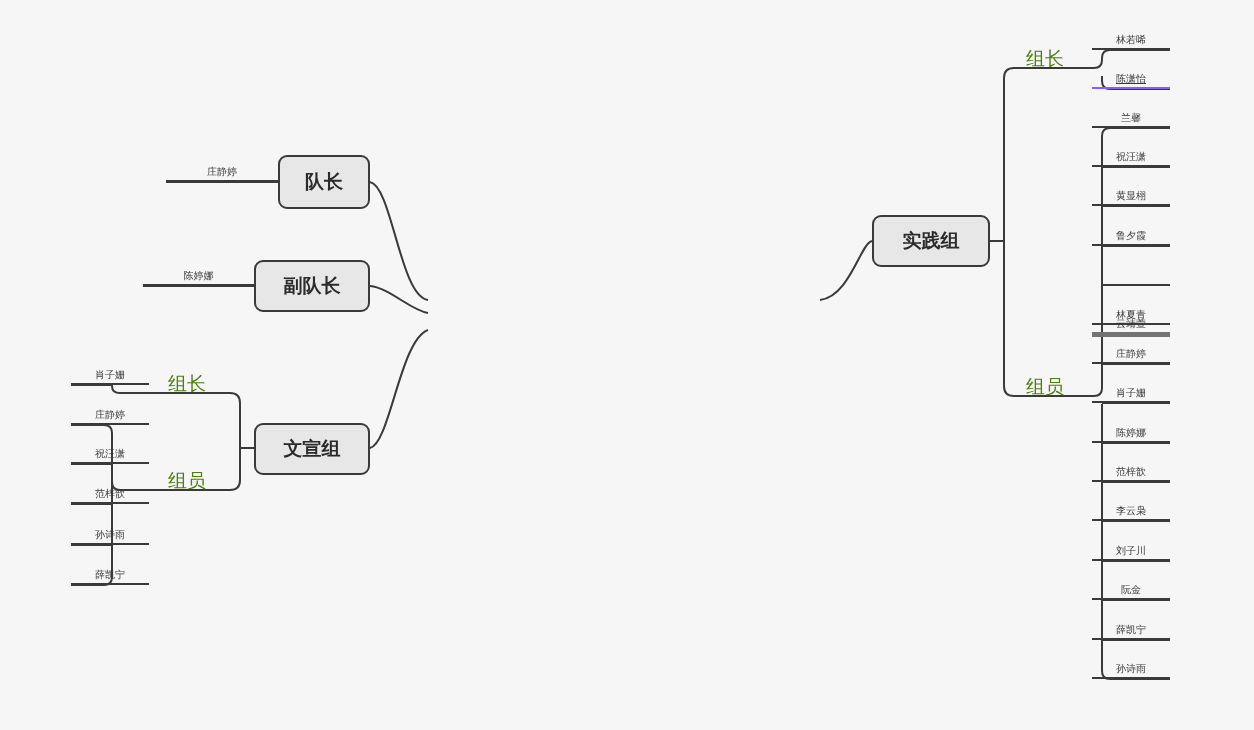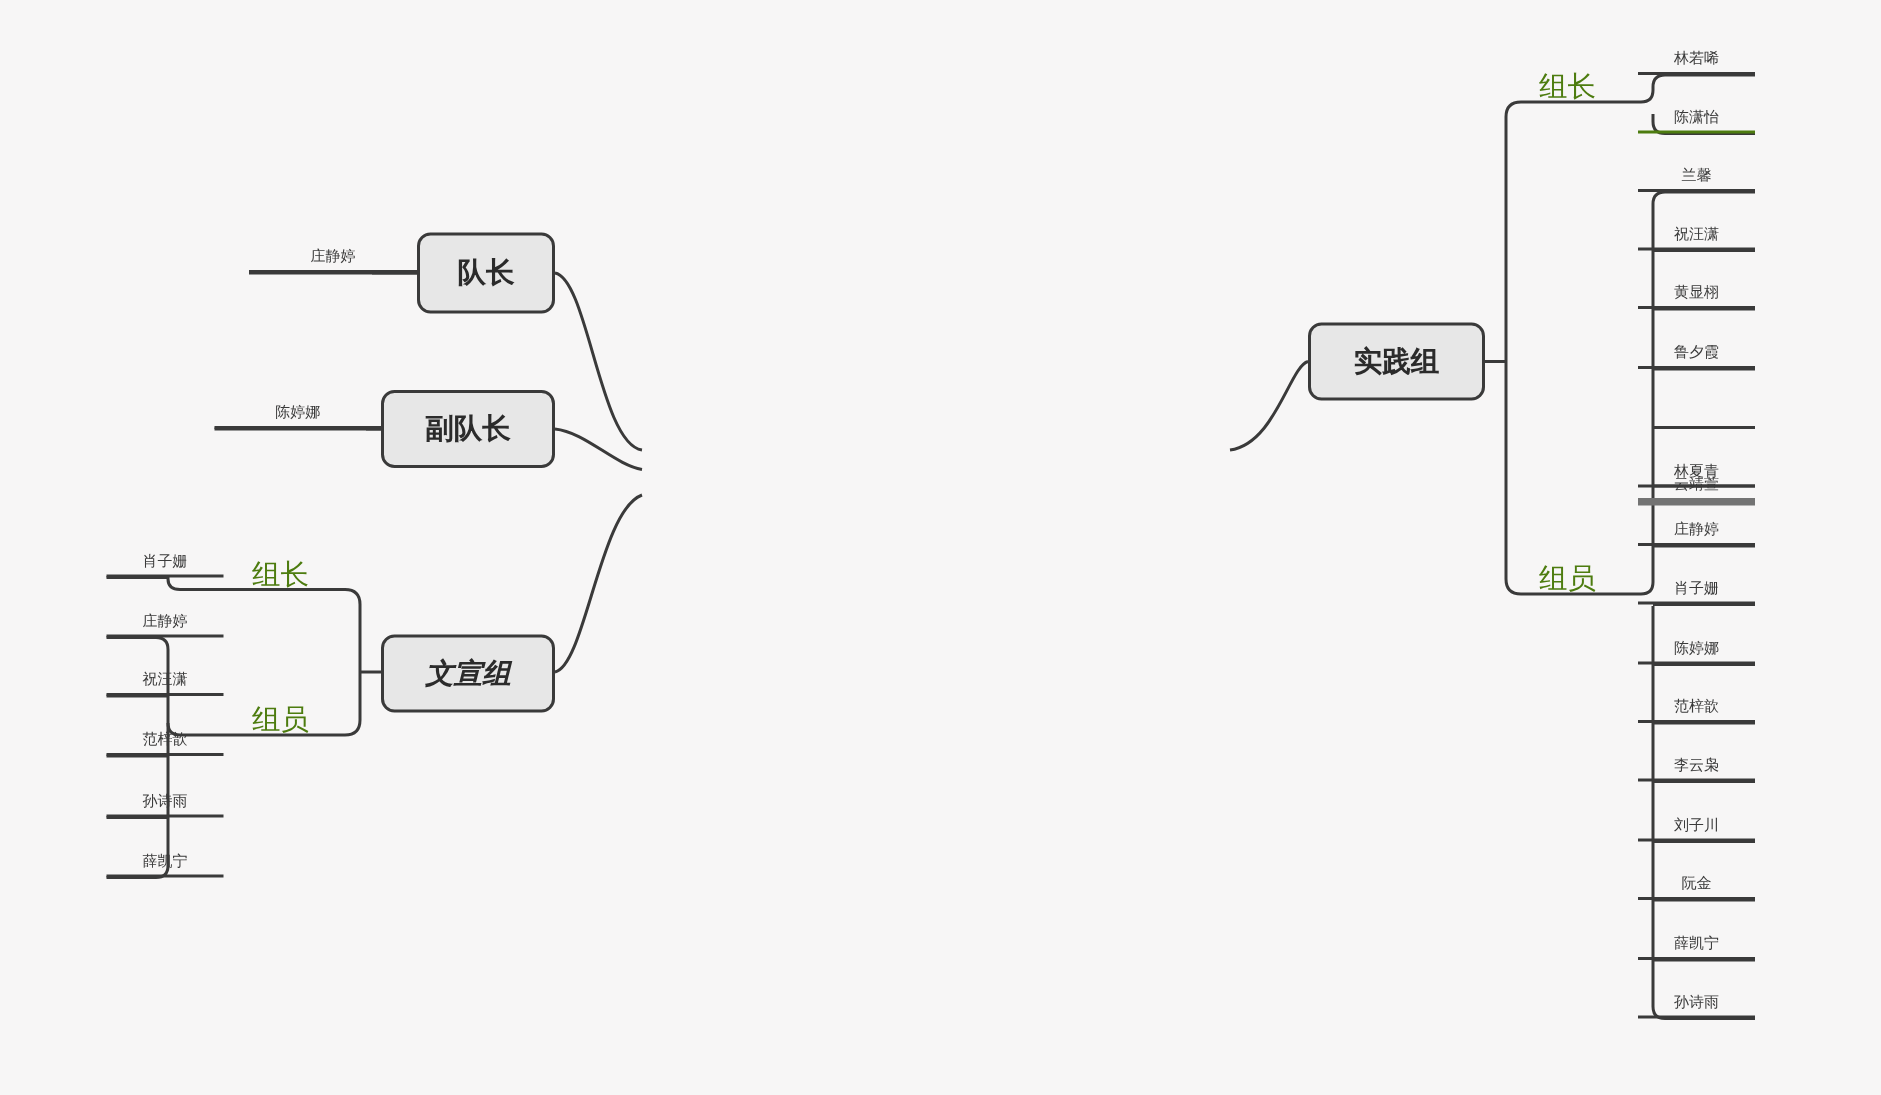--- a/index.html
+++ b/index.html
@@ -117,21 +117,21 @@
     <path d="M1102,561 Q1102,561 1110,561 L1170,561"></path>
     <path d="M1102,600 Q1102,600 1110,600 L1170,600"></path>
     <path d="M1102,640 Q1102,640 1110,640 L1170,640"></path>
   </svg>
 
 
   <div class="node branch" style="left:278px;top:155px;width:92px;height:54px;">队长</div>
 
   <div class="node branch" style="left:254px;top:260px;width:116px;height:52px;">副队长</div>
 
-  <div class="node branch" style="left:254px;top:423px;width:116px;height:52px;font-style:italic;">文宣组</div>
+  <div class="node branch" style="left:254px;top:423px;width:116px;height:52px;">文宣组</div>
 
   <div class="node branch" style="left:872px;top:215px;width:118px;height:52px;">实践组</div>
 
   <div class="node leaf" style="left:166px;top:148px;width:112px;height:34px;border-bottom:2px solid #3a3a3a;">庄静婷</div>
 
   <div class="node leaf" style="left:143px;top:252px;width:111px;height:34px;border-bottom:2px solid #3a3a3a;">陈婷娜</div>
 
   <div class="node label" style="left:168px;top:360px;height:33px;">组长</div>
   <div class="node label" style="left:168px;top:457px;height:33px;">组员</div>
 
@@ -140,21 +140,21 @@
   <div class="node leaf" style="left:71px;top:398px;width:78px;height:27px;border-bottom:2px solid #3a3a3a;">庄静婷</div>
   <div class="node leaf" style="left:71px;top:437px;width:78px;height:27px;border-bottom:2px solid #3a3a3a;">祝汪潇</div>
   <div class="node leaf" style="left:71px;top:477px;width:78px;height:27px;border-bottom:2px solid #3a3a3a;">范梓歆</div>
   <div class="node leaf" style="left:71px;top:518px;width:78px;height:27px;border-bottom:2px solid #3a3a3a;">孙诗雨</div>
   <div class="node leaf" style="left:71px;top:558px;width:78px;height:27px;border-bottom:2px solid #3a3a3a;">薛凯宁</div>
 
   <div class="node label" style="left:1026px;top:35px;height:33px;">组长</div>
   <div class="node label" style="left:1026px;top:363px;height:33px;">组员</div>
 
   <div class="node leaf" style="left:1092px;top:23px;width:78px;height:27px;border-bottom:2px solid #3a3a3a;">林若唏</div>
-  <div class="node leaf" style="left:1092px;top:62px;width:78px;height:27px;border-bottom:2px solid #4d7c0f;">陈潇怡</div>
+  <div class="node leaf" style="left:1092px;top:62px;width:78px;height:27px;border-bottom:2px solid #8b5cf6;text-decoration:underline;">陈潇怡</div>
 
   <div class="node leaf" style="left:1092px;top:101px;width:78px;height:27px;border-bottom:2px solid #3a3a3a;">兰馨</div>
   <div class="node leaf" style="left:1092px;top:140px;width:78px;height:27px;border-bottom:2px solid #3a3a3a;">祝汪潇</div>
   <div class="node leaf" style="left:1092px;top:179px;width:78px;height:27px;border-bottom:2px solid #3a3a3a;">黄显栩</div>
   <div class="node leaf" style="left:1092px;top:219px;width:78px;height:27px;border-bottom:2px solid #3a3a3a;">鲁夕霞</div>
   <div class="node leaf" style="left:1092px;top:258px;width:78px;height:27px;border-bottom:2px solid #3a3a3a;margin-top:40px;">林夏青</div>
   <div class="node leaf" style="left:1092px;top:310px;width:78px;height:27px;border-bottom:5px solid #737373;">云靖萱</div>
   <div class="node leaf" style="left:1092px;top:337px;width:78px;height:27px;border-bottom:2px solid #3a3a3a;">庄静婷</div>
   <div class="node leaf" style="left:1092px;top:376px;width:78px;height:27px;border-bottom:2px solid #3a3a3a;">肖子姗</div>
   <div class="node leaf" style="left:1092px;top:416px;width:78px;height:27px;border-bottom:2px solid #3a3a3a;">陈婷娜</div>

